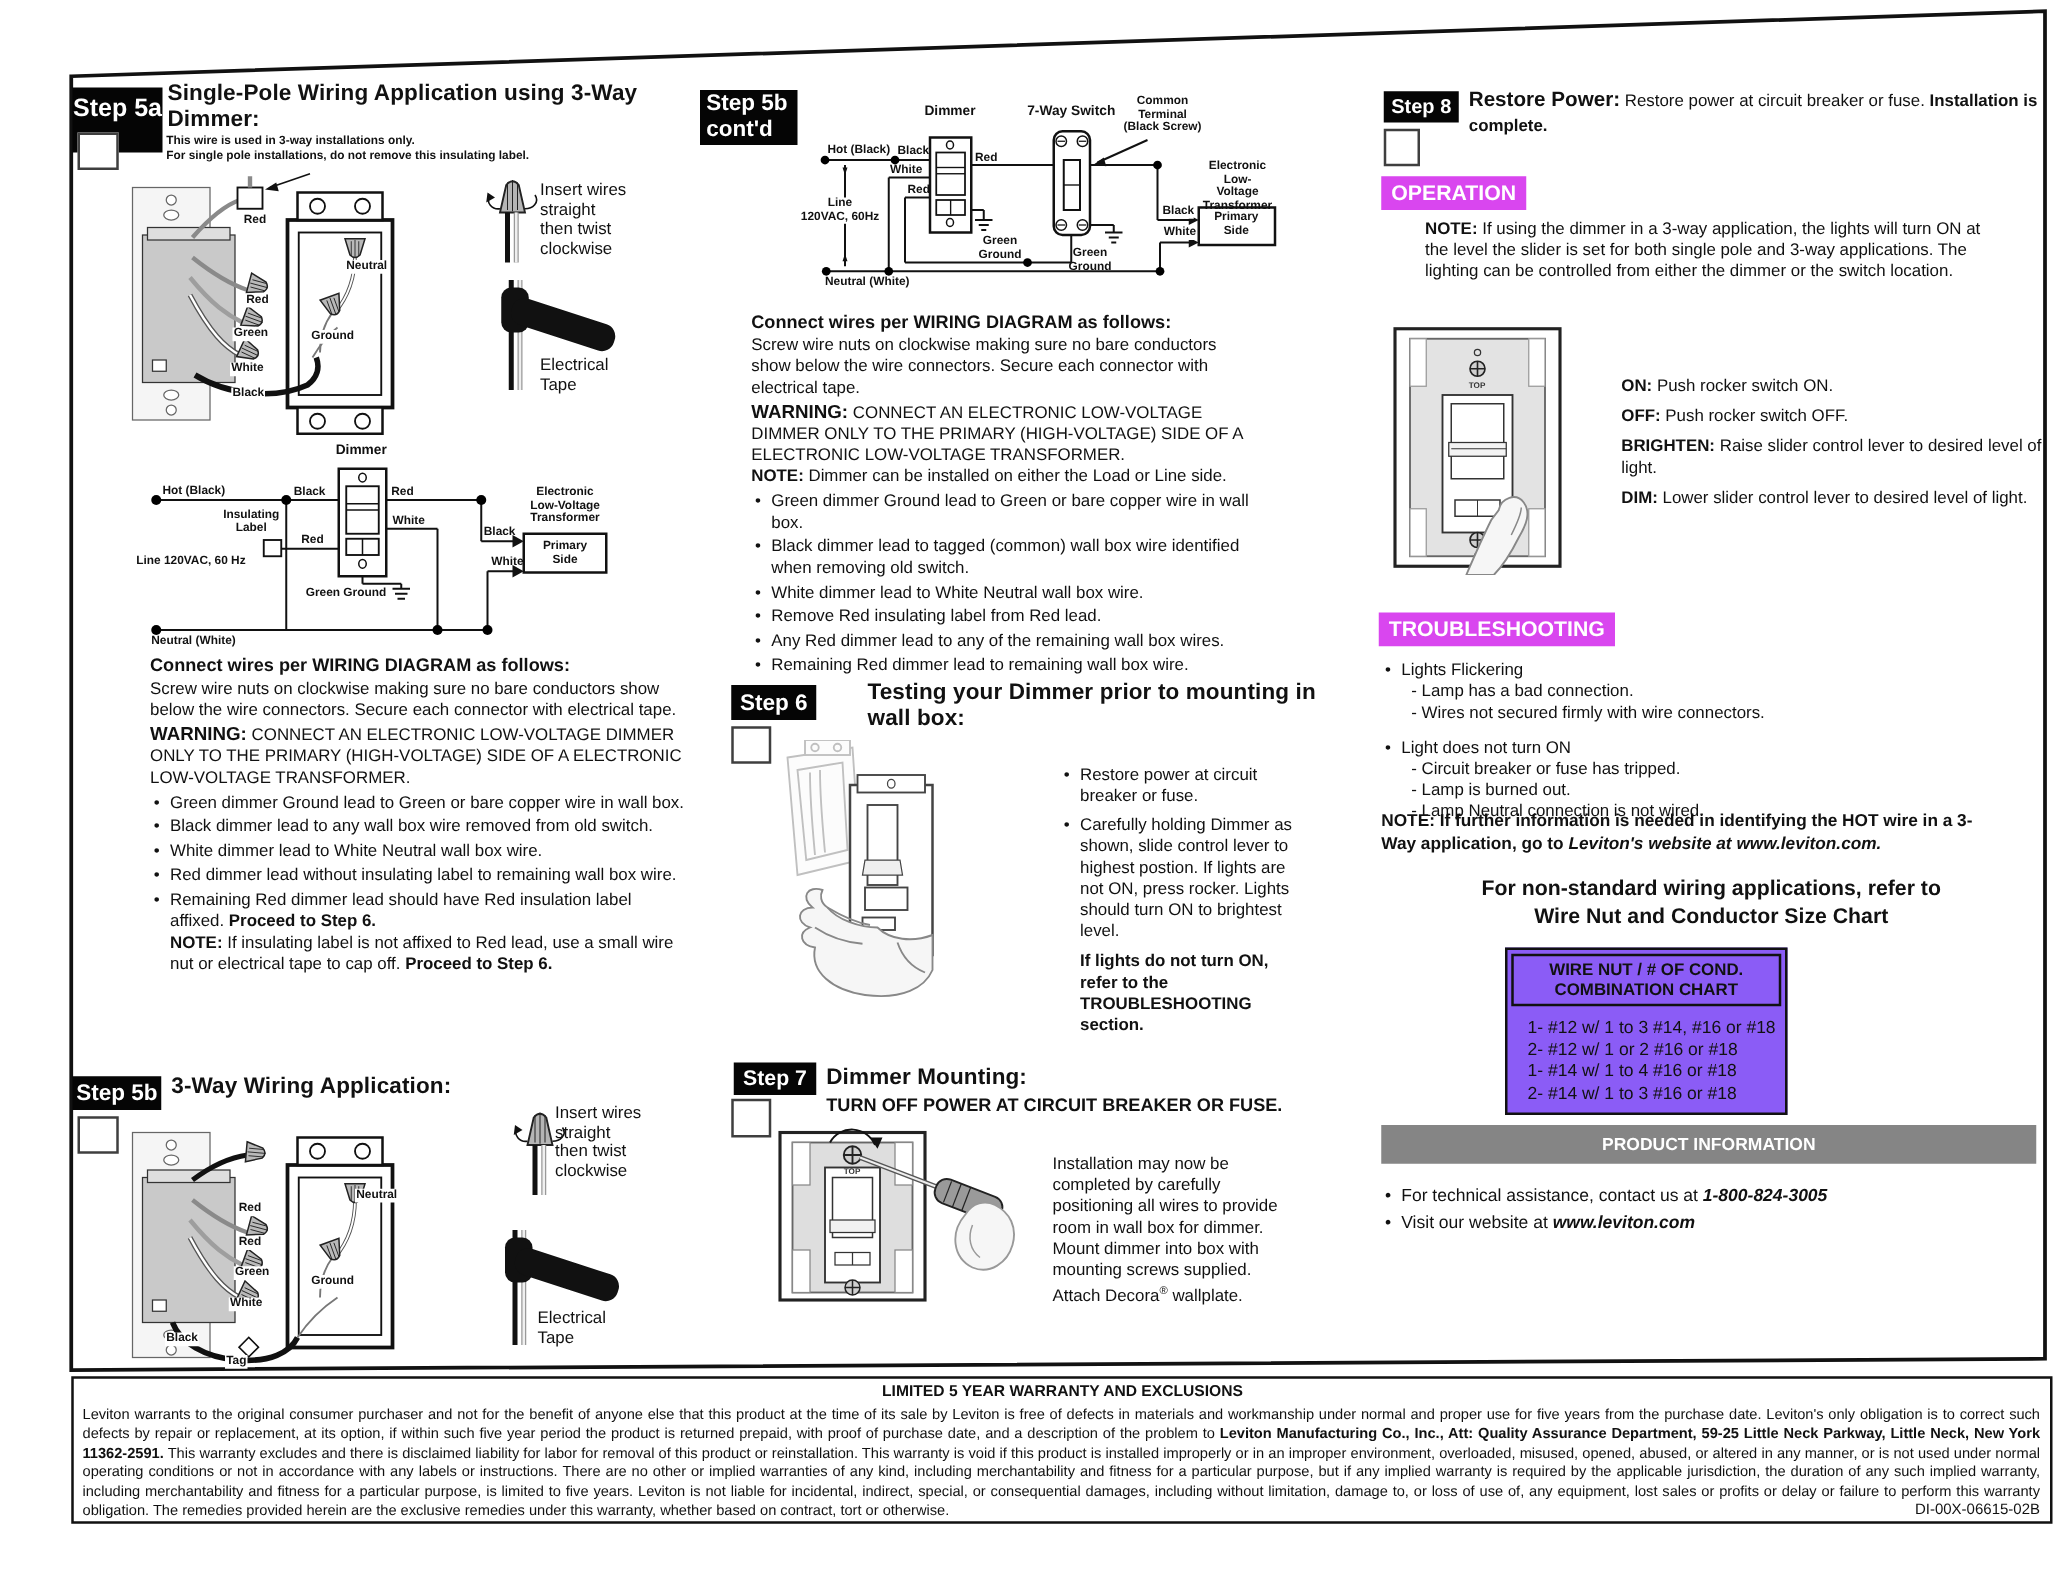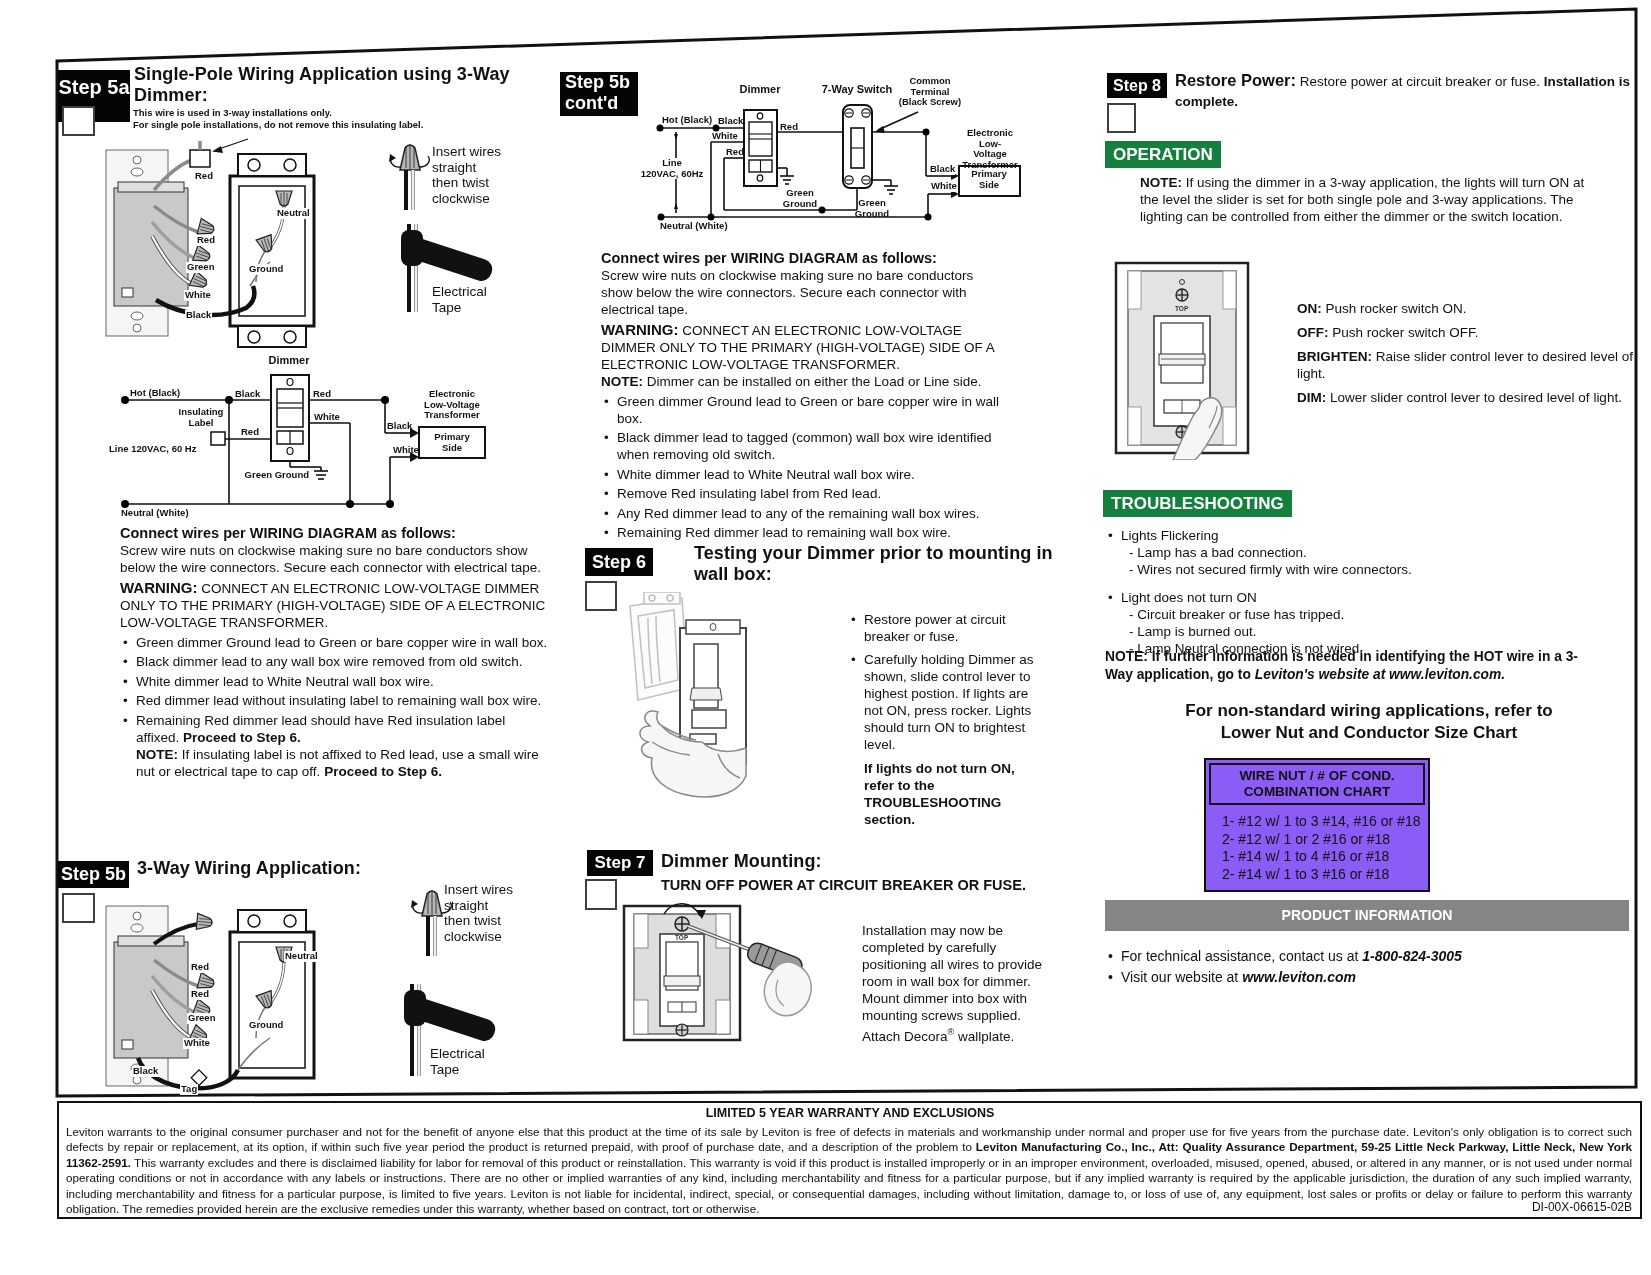--- a/index.html
+++ b/index.html
@@ -10,21 +10,21 @@
   .cb{border:2.5px solid #3f3f3f;background:#fff}
   .h1{font-weight:700;font-size:18px;line-height:21px;letter-spacing:.1px}
   .body13{font-size:13.5px;line-height:17px}
   .pre{white-space:pre-line}
   .b{font-weight:700}
   .i{font-style:italic}
   .lbl{position:absolute;font-size:9.5px;font-weight:700;line-height:10.5px;white-space:pre-line}
   .ctr{transform:translateX(-50%);text-align:center}
   .bgw{background:#fff;padding:0 1px}
   .sbnote{font-size:9.5px;font-weight:700;line-height:11.5px;white-space:pre-line}
-  .grayhdr{background:#15803d;color:#fff;font-weight:700;font-size:17px;line-height:25px;padding:1px 8px;display:inline-block}
+  .grayhdr{background:#d946ef;color:#fff;font-weight:700;font-size:17px;line-height:25px;padding:1px 8px;display:inline-block}
   .blt{position:relative;padding-left:16px;margin-top:2.5px}
   .blt:before{content:"•";position:absolute;left:3px;top:0}
   .cap13{font-size:13.5px;line-height:15.5px;text-align:left;white-space:pre-line}
   .warrbody{font-size:11.7px;line-height:15.4px;text-align:justify}
   svg{display:block}
   .chart{border:2.5px solid #111;background:#8b5cf6}
   .chart .hd{border:2px solid #111;margin:3px;font-weight:700;font-size:13.5px;line-height:16px;text-align:center;padding:3px 0;white-space:pre-line}
   .chart .rows{font-size:14px;line-height:17.5px;padding:5px 0 7px 16px}
 </style>
 </head>
@@ -463,21 +463,21 @@
       <line x1="140" y1="41" x2="140" y2="59" stroke="#222"></line>
           <line x1="148" y1="40" x2="148" y2="60" stroke="#222"></line>
           <line x1="156" y1="40" x2="156" y2="60" stroke="#222"></line>
         </g>
       <path d="M150,70 C138,84 140,104 156,112 C170,118 184,108 188,94 C192,80 186,68 174,62 C166,58 156,60 150,70 Z" fill="#f6f6f6" stroke="#999" stroke-width="1.5"></path>
       <path d="M156,78 C152,88 154,98 162,104" fill="none" stroke="#999" stroke-width="1.2"></path>
     </svg>
     <span class="lbl" style="left:53px;top:31px;font-size:6.5px;color:#333">TOP</span>
   </div>
 
-  <div class="abs body13" style="left:862px;top:922px;width:185px">
+  <div class="abs body13" style="left:842px;top:922px;width:185px">
     <span>Installation may now be completed by carefully positioning all wires to provide room in wall box for dimmer. Mount dimmer into box with mounting screws supplied. Attach Decora</span><sup style="font-size:9px">®</sup><span> wallplate.</span>
   </div>
 
   <div class="abs badge" style="left:1107px;top:73px;width:60px;height:25px;font-size:16px;line-height:25px">Step 8</div>
   <div class="abs body13" style="left:1175px;top:70px;width:460px;line-height:20px">
     <b style="font-size:16.5px">Restore Power:</b><span> Restore power at circuit breaker or fuse. </span><b>Installation is complete.</b>
   </div>
   <div class="abs cb" style="left:1107px;top:103px;width:25px;height:26px"></div>
 
   <div class="abs grayhdr" style="left:1105px;top:141px">OPERATION</div>
@@ -530,21 +530,21 @@
       <div class="pre" style="padding-left:8px">- Circuit breaker or fuse has tripped.
 - Lamp is burned out.
 - Lamp Neutral connection is not wired.</div>
     </div>
   </div>
   <div class="abs b" style="left:1105px;top:648px;width:485px;font-size:13.8px;line-height:17.5px">
     <span>NOTE: If further information is needed in identifying the HOT wire in a 3-Way application, go to </span><span class="i">Leviton's website at www.leviton.com.</span>
   </div>
 
   <div class="abs b pre" style="left:1105px;top:700px;width:528px;font-size:17px;line-height:22px;text-align:center">For non-standard wiring applications, refer to
-Lower Nut and Conductor Size Chart</div>
+Wire Nut and Conductor Size Chart</div>
 
   <div class="abs chart" style="left:1204px;top:758px;width:222px">
     <div class="hd">WIRE NUT / # OF COND.
 COMBINATION CHART</div>
     <div class="rows">
       <div>1- #12 w/ 1 to 3 #14, #16 or #18</div>
       <div>2- #12 w/ 1 or 2 #16 or #18</div>
       <div>1- #14 w/ 1 to 4 #16 or #18</div>
       <div>2- #14 w/ 1 to 3 #16 or #18</div>
     </div>

